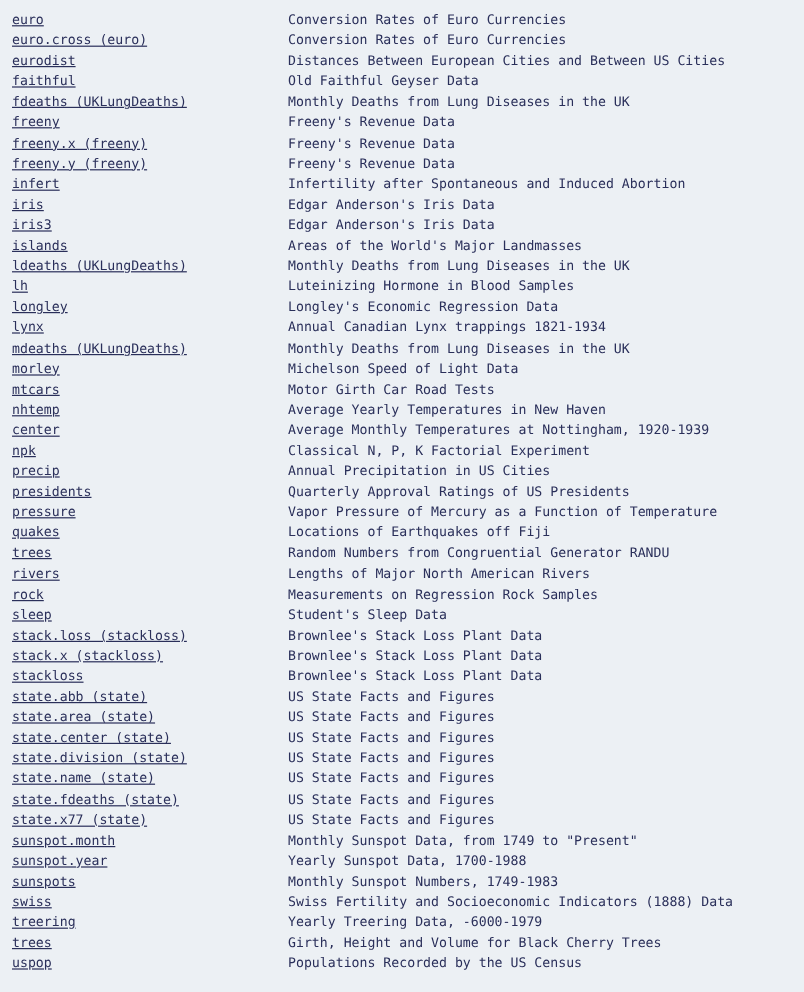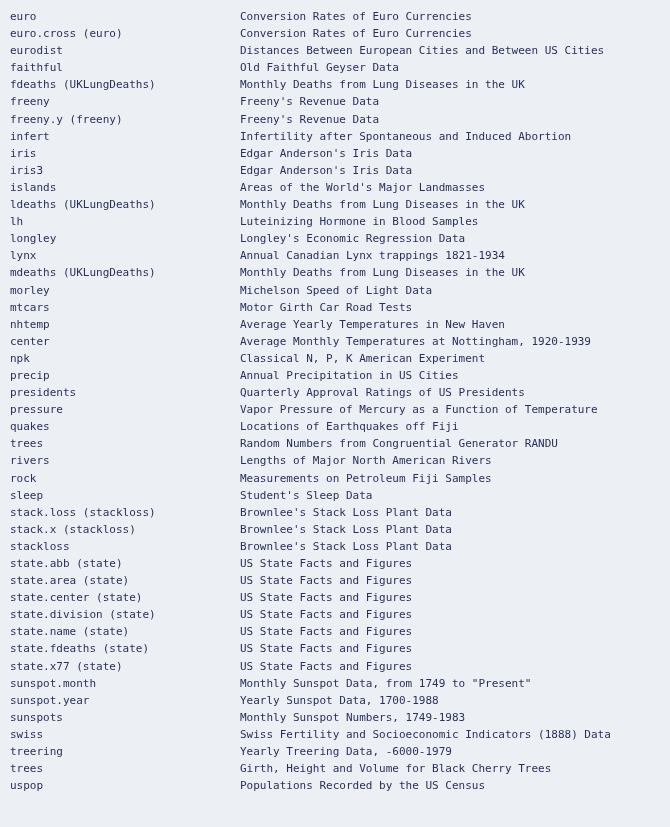--- a/index.html
+++ b/index.html
@@ -17,58 +17,60 @@
     line-height: 17.1px;
     color: #2a2f5a;
   }
   .row {
     white-space: pre;
   }
   .name {
     display: inline-block;
     width: 230px;
     vertical-align: top;
+    text-decoration: underline;
   }
   .desc {
     display: inline;
     text-align: center;
   }
 </style>
 </head>
 <body>
 
 <div id="list">
     <div class="row"><span class="name">euro</span><span class="desc">Conversion Rates of Euro Currencies</span></div>
     <div class="row"><span class="name">euro.cross (euro)</span><span class="desc">Conversion Rates of Euro Currencies</span></div>
     <div class="row"><span class="name">eurodist</span><span class="desc">Distances Between European Cities and Between US Cities</span></div>
     <div class="row"><span class="name">faithful</span><span class="desc">Old Faithful Geyser Data</span></div>
     <div class="row"><span class="name">fdeaths (UKLungDeaths)</span><span class="desc">Monthly Deaths from Lung Diseases in the UK</span></div>
     <div class="row"><span class="name">freeny</span><span class="desc">Freeny's Revenue Data</span></div>
+    <div class="row"><span class="name">freeny.x (freeny)</span><span class="desc">Freeny's Revenue Data</span></div>
     <div class="row"><span class="name">freeny.y (freeny)</span><span class="desc">Freeny's Revenue Data</span></div>
     <div class="row"><span class="name">infert</span><span class="desc">Infertility after Spontaneous and Induced Abortion</span></div>
     <div class="row"><span class="name">iris</span><span class="desc">Edgar Anderson's Iris Data</span></div>
     <div class="row"><span class="name">iris3</span><span class="desc">Edgar Anderson's Iris Data</span></div>
     <div class="row"><span class="name">islands</span><span class="desc">Areas of the World's Major Landmasses</span></div>
     <div class="row"><span class="name">ldeaths (UKLungDeaths)</span><span class="desc">Monthly Deaths from Lung Diseases in the UK</span></div>
     <div class="row"><span class="name">lh</span><span class="desc">Luteinizing Hormone in Blood Samples</span></div>
     <div class="row"><span class="name">longley</span><span class="desc">Longley's Economic Regression Data</span></div>
     <div class="row"><span class="name">lynx</span><span class="desc">Annual Canadian Lynx trappings 1821-1934</span></div>
     <div class="row"><span class="name">mdeaths (UKLungDeaths)</span><span class="desc">Monthly Deaths from Lung Diseases in the UK</span></div>
     <div class="row"><span class="name">morley</span><span class="desc">Michelson Speed of Light Data</span></div>
     <div class="row"><span class="name">mtcars</span><span class="desc">Motor Girth Car Road Tests</span></div>
     <div class="row"><span class="name">nhtemp</span><span class="desc">Average Yearly Temperatures in New Haven</span></div>
     <div class="row"><span class="name">center</span><span class="desc">Average Monthly Temperatures at Nottingham, 1920-1939</span></div>
-    <div class="row"><span class="name">npk</span><span class="desc">Classical N, P, K American Experiment</span></div>
+    <div class="row"><span class="name">npk</span><span class="desc">Classical N, P, K Factorial Experiment</span></div>
     <div class="row"><span class="name">precip</span><span class="desc">Annual Precipitation in US Cities</span></div>
     <div class="row"><span class="name">presidents</span><span class="desc">Quarterly Approval Ratings of US Presidents</span></div>
     <div class="row"><span class="name">pressure</span><span class="desc">Vapor Pressure of Mercury as a Function of Temperature</span></div>
     <div class="row"><span class="name">quakes</span><span class="desc">Locations of Earthquakes off Fiji</span></div>
     <div class="row"><span class="name">trees</span><span class="desc">Random Numbers from Congruential Generator RANDU</span></div>
     <div class="row"><span class="name">rivers</span><span class="desc">Lengths of Major North American Rivers</span></div>
-    <div class="row"><span class="name">rock</span><span class="desc">Measurements on Petroleum Fiji Samples</span></div>
+    <div class="row"><span class="name">rock</span><span class="desc">Measurements on Regression Rock Samples</span></div>
     <div class="row"><span class="name">sleep</span><span class="desc">Student's Sleep Data</span></div>
     <div class="row"><span class="name">stack.loss (stackloss)</span><span class="desc">Brownlee's Stack Loss Plant Data</span></div>
     <div class="row"><span class="name">stack.x (stackloss)</span><span class="desc">Brownlee's Stack Loss Plant Data</span></div>
     <div class="row"><span class="name">stackloss</span><span class="desc">Brownlee's Stack Loss Plant Data</span></div>
     <div class="row"><span class="name">state.abb (state)</span><span class="desc">US State Facts and Figures</span></div>
     <div class="row"><span class="name">state.area (state)</span><span class="desc">US State Facts and Figures</span></div>
     <div class="row"><span class="name">state.center (state)</span><span class="desc">US State Facts and Figures</span></div>
     <div class="row"><span class="name">state.division (state)</span><span class="desc">US State Facts and Figures</span></div>
     <div class="row"><span class="name">state.name (state)</span><span class="desc">US State Facts and Figures</span></div>
     <div class="row"><span class="name">state.fdeaths (state)</span><span class="desc">US State Facts and Figures</span></div>

